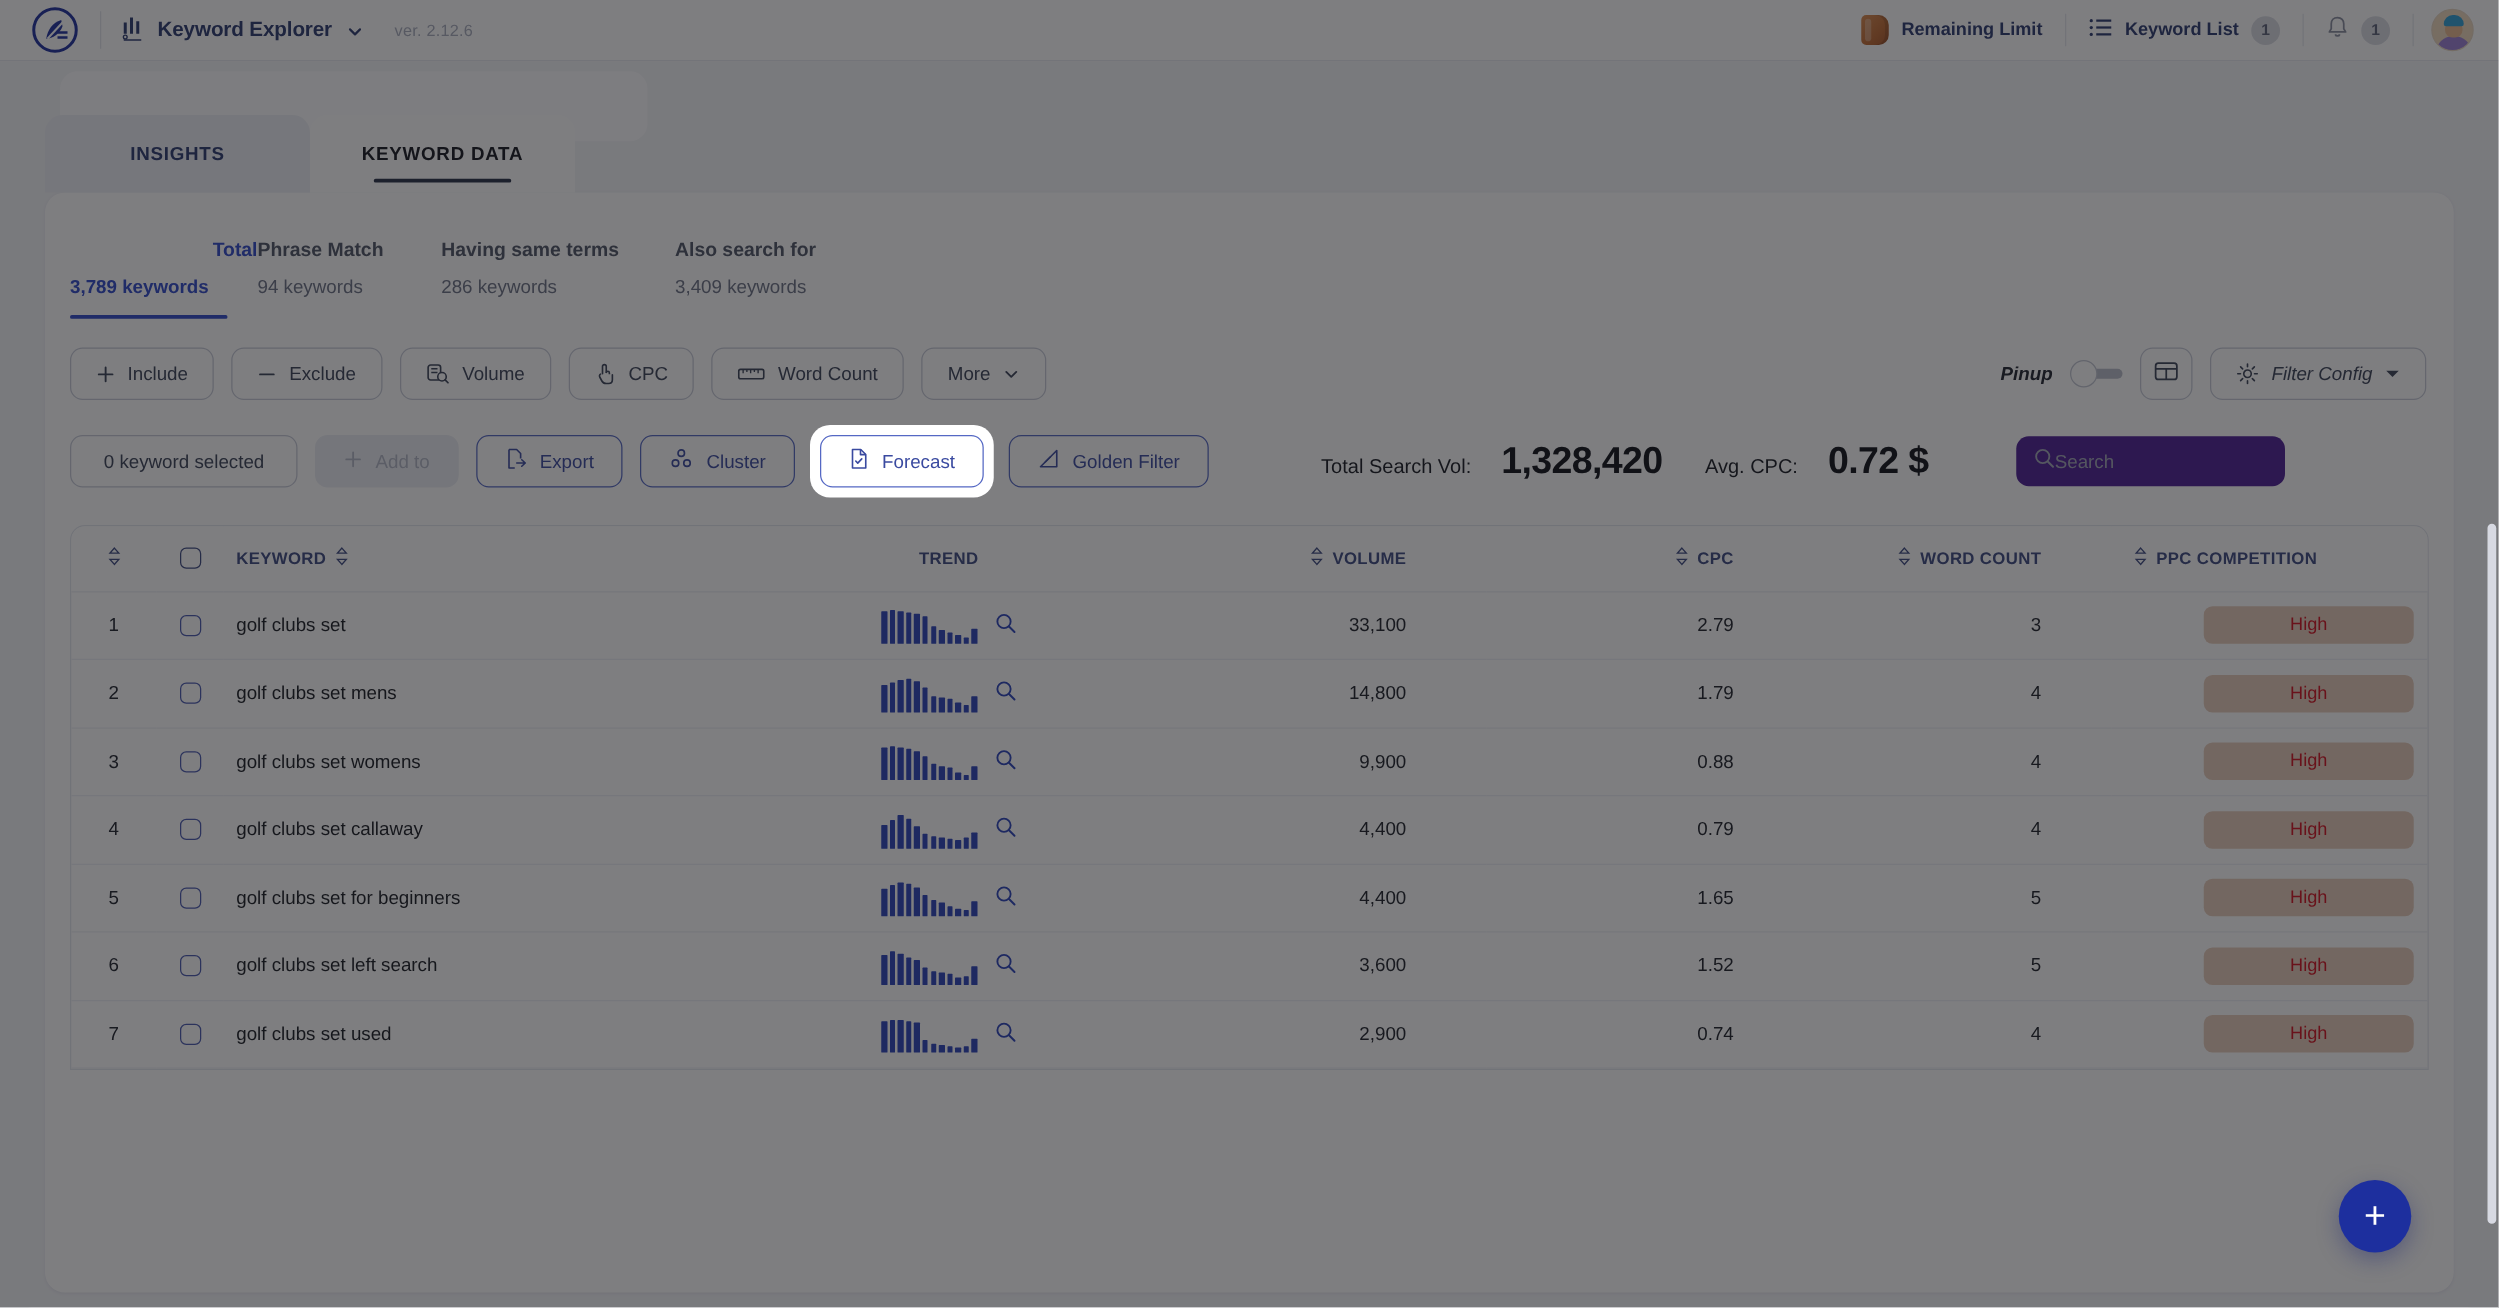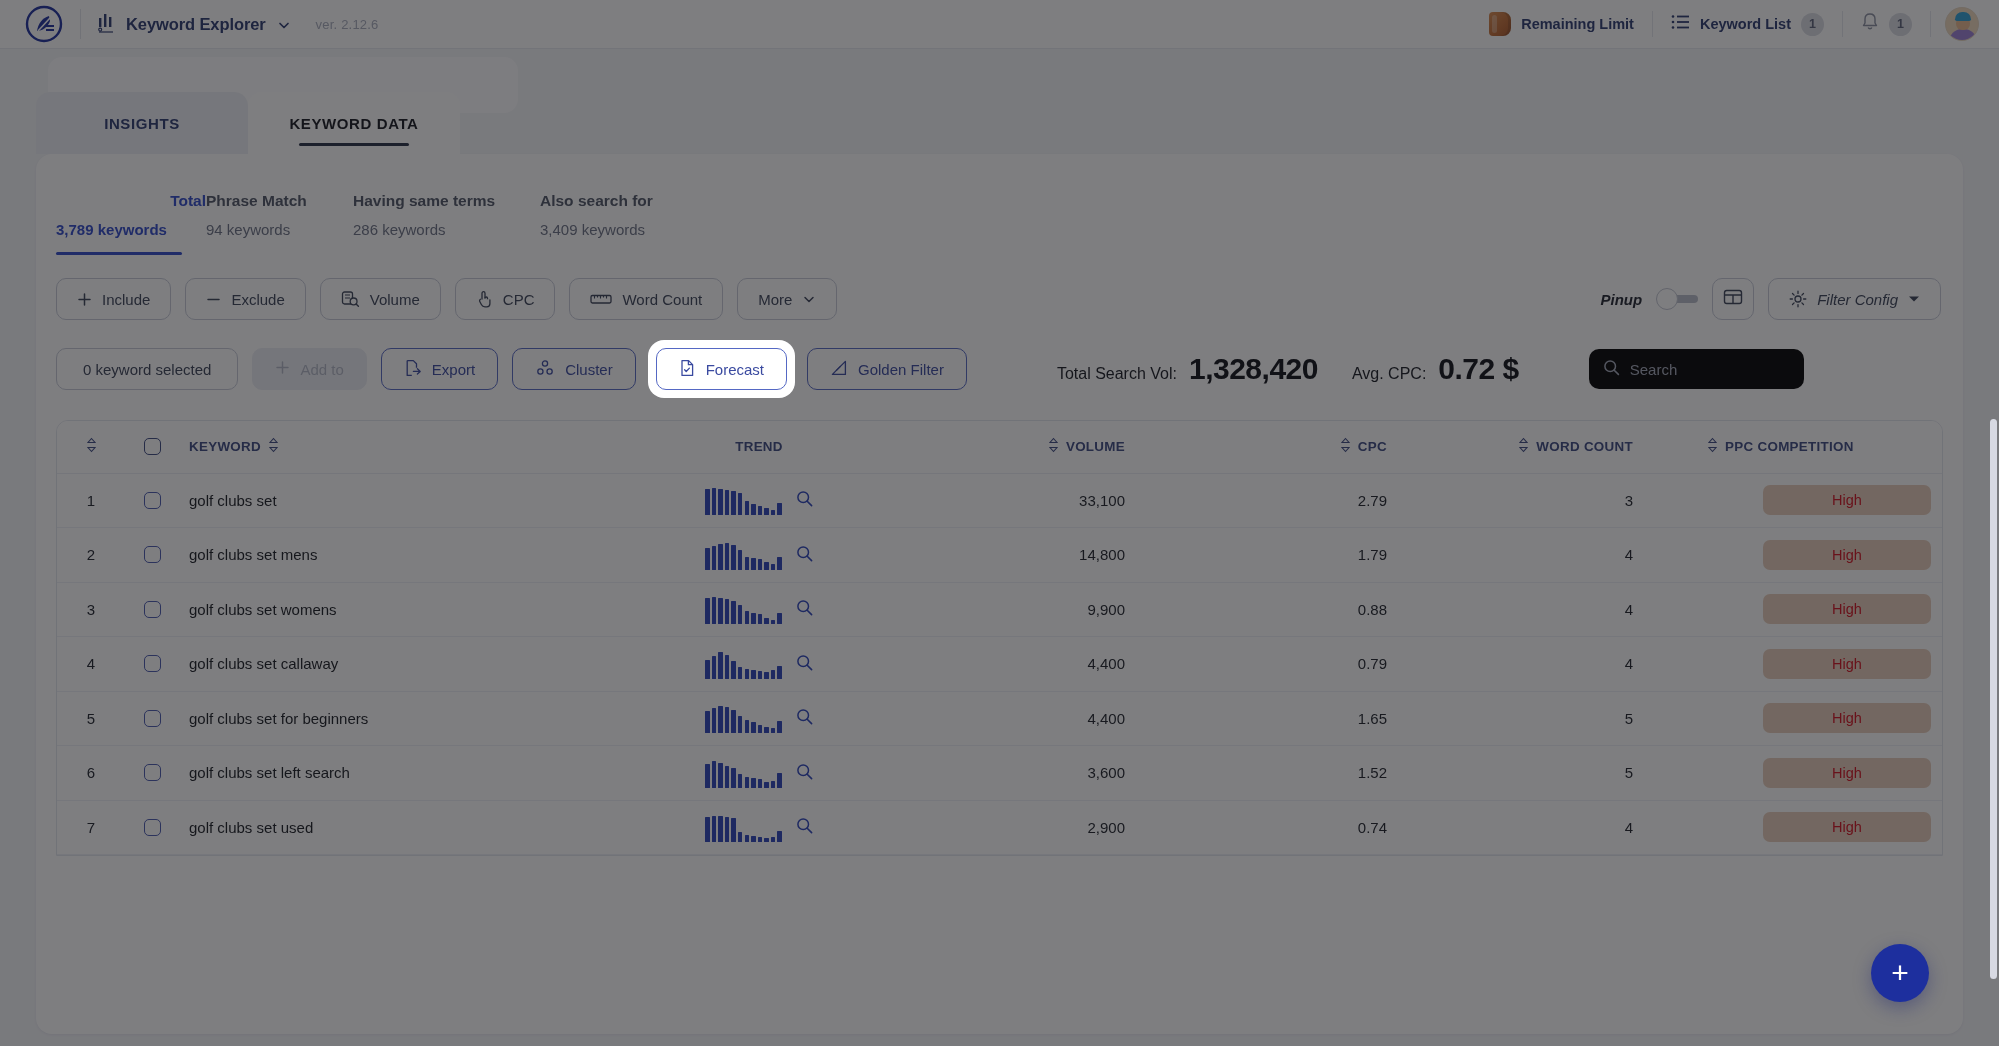--- a/index.html
+++ b/index.html
@@ -225,27 +225,27 @@
     background: #ffffff;
     border-radius: 14px;
     padding: 6px;
     box-shadow: 0 0 0 2px #ffffff;
   }
   .pill.accent { border-color:#5568c4; color:#3a4aa0; }
 
   .totals {
     display:flex; align-items:center; gap: 34px; margin-left: 76px;
   }
-  .total-block { display:flex; align-items:baseline; gap:12px; }
+  .total-block { display:flex; align-items:baseline; gap:24px; }
   .total-lbl { font-size: 16px; color:#171a22; }
   .total-val { font-size: 30px; font-weight: 700; color:#0e1017; letter-spacing:-0.5px;}
   .searchbox {
     margin-left: 36px; width: 215px; height: 40px;
-    background:#000000; border-radius:10px;
-    display:flex; align-items:center; gap:10px; padding: 0 14px;
+    background:#4c1d95; border-radius:10px;
+    display:flex; align-items:center; padding: 0 14px;
     cursor: text;
   }
   .searchbox input {
     border:none; outline:none; background:transparent;
     font-size:15px; color:#8c91a1; width: 100%;
     font-family: "Liberation Sans", sans-serif;
   }
   .searchbox input::placeholder { color:#a3a8b8; }
 
   

